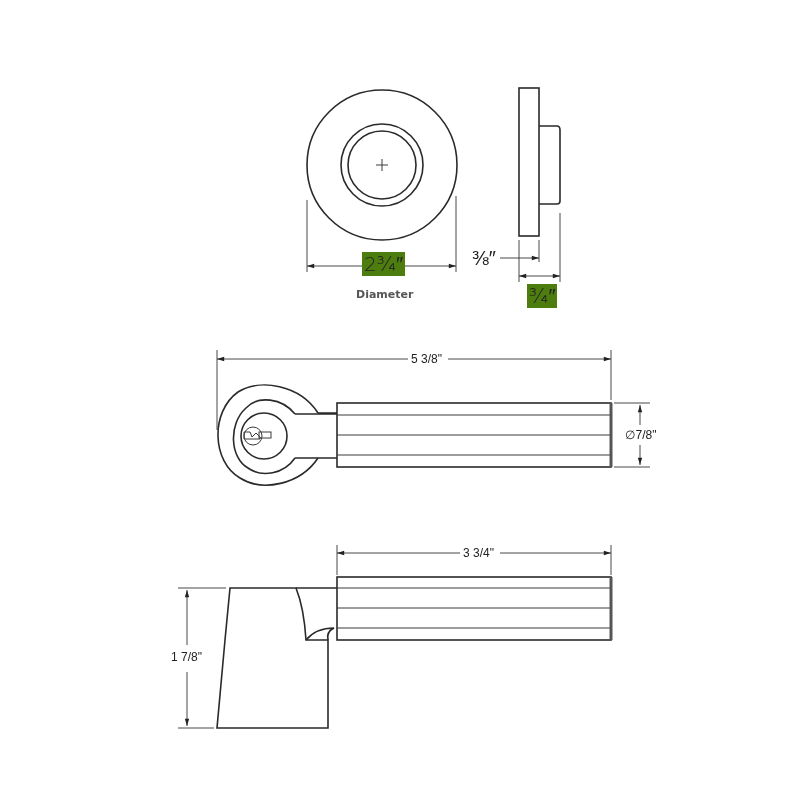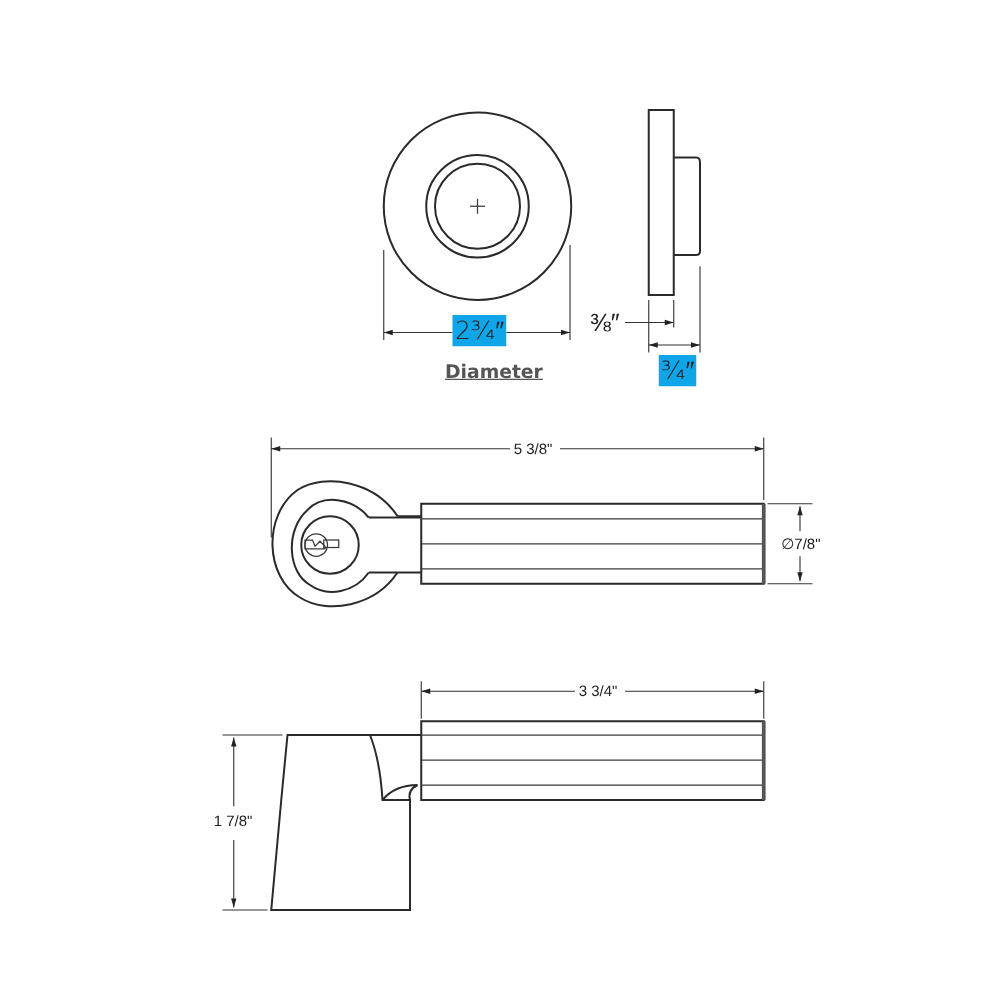--- a/index.html
+++ b/index.html
@@ -2,23 +2,23 @@
 <html><head>
   <meta charset="utf-8">
   <style>
     html, body { margin: 0; padding: 0; background: #ffffff; }
     body { width: 800px; height: 800px; position: relative; overflow: hidden; }
     svg { position: absolute; left: 0; top: 0; }
     .ln { stroke: #2a2a2a; fill: none; stroke-width: 1.6; }
     .thin { stroke: #3a3a3a; fill: none; stroke-width: 1; }
     .dim { stroke: #333; fill: none; stroke-width: 0.9; }
     .lbl { position: absolute; color: #222; white-space: nowrap; }
-    .frac { font-family: "DejaVu Sans", sans-serif; font-size: 20px; font-weight: 300; background: #0ea5e9; padding: 0 2px; }
+    .frac { font-family: "DejaVu Sans", sans-serif; font-size: 20px; font-weight: 300; background: #4d7c0f; padding: 0 2px; }
     .plain { font-family: "Liberation Sans", sans-serif; font-size: 12px; background: #fff; padding: 0 3px; }
-    .cap { font-family: "DejaVu Sans", sans-serif; font-size: 15px; font-weight: bold; color: #555; text-decoration: underline; }
+    .cap { font-family: "DejaVu Sans", sans-serif; font-size: 11px; font-weight: bold; color: #555; }
   </style>
 </head>
 <body>
 
 <svg width="800" height="800" viewBox="0 0 800 800">
   <defs>
     <marker id="arr" viewBox="0 0 10 10" refX="10" refY="5" markerWidth="10" markerHeight="8" orient="auto-start-reverse">
       <path d="M0,2 L10,5 L0,8 z" fill="#222"></path>
     </marker>
   </defs>

